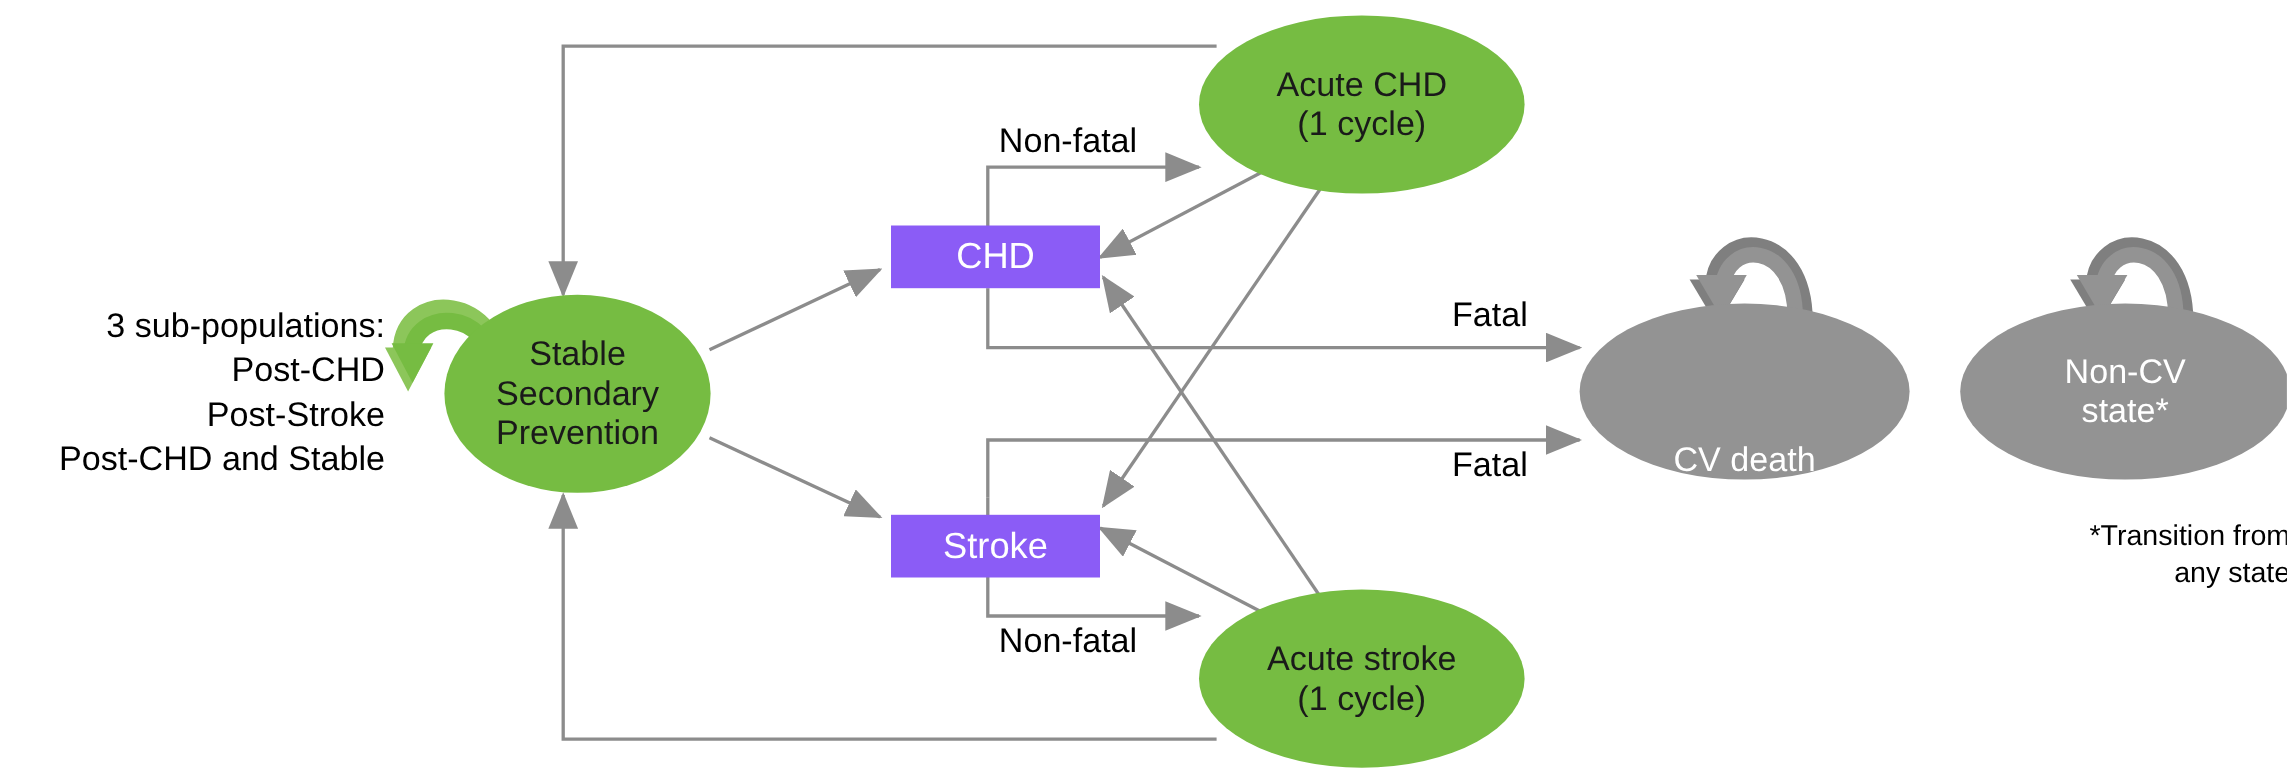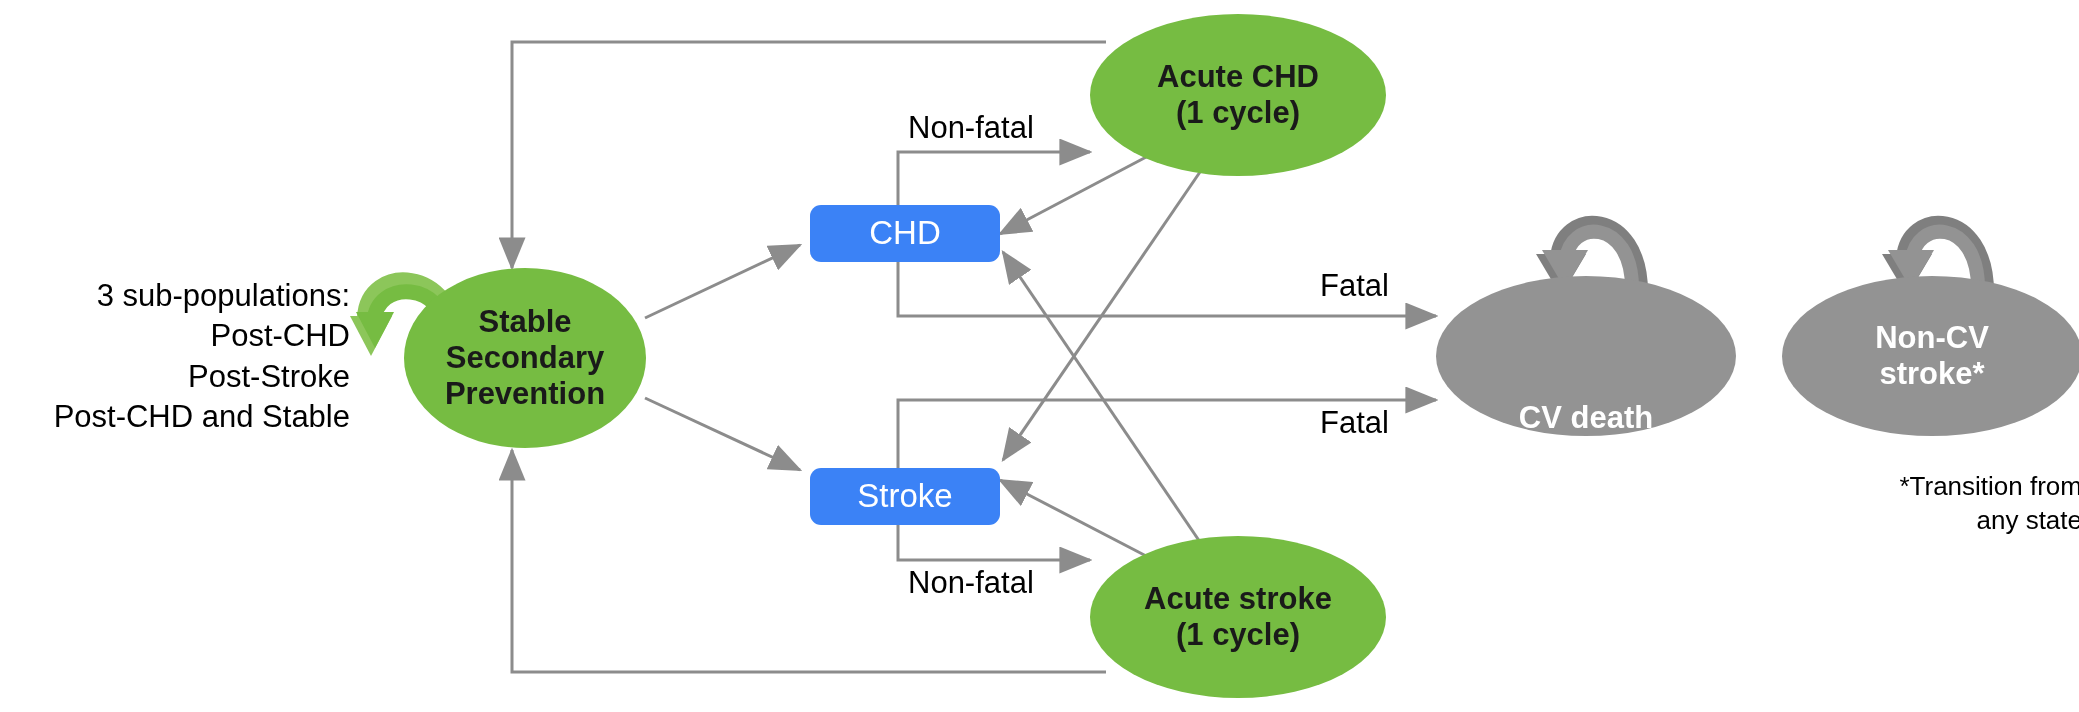--- a/index.html
+++ b/index.html
@@ -9,26 +9,26 @@
 
   #edges{position:absolute;left:0;top:0;width:2079px;height:712px;}
 
   .node{position:absolute;display:flex;align-items:center;justify-content:center;
         text-align:center;line-height:1.16;box-sizing:border-box;}
 
   .ellipse{border-radius:50%;}
 
   .green{background:#76bc42;color:#1a1a1a;}
   .gray{background:#939393;color:#ffffff;}
-  .teal{background:#3b82f6;color:#ffffff;border-radius:11px;}
+  .teal{background:#8b5cf6;color:#ffffff;}
 
   .lbl{position:absolute;color:#000000;white-space:nowrap;}
   .blk{position:absolute;color:#000000;text-align:right;line-height:1.30;}
 
-  .t-node{font-size:31px;font-weight:700;}
+  .t-node{font-size:31px;font-weight:400;}
   .t-box{font-size:33px;font-weight:400;}
   .t-edge{font-size:31px;font-weight:400;}
   .t-left{font-size:31px;font-weight:400;}
   .t-note{font-size:26px;font-weight:400;}
 </style>
 </head>
 <body>
 
 <div id="stage">
 
@@ -117,21 +117,21 @@
     <div>Acute stroke</div>
     <div>(1 cycle)</div>
   </div>
 
   <div class="node ellipse gray t-node" style="left:1436px;top:276px;width:300px;height:160px;align-items:flex-end;">
     <span>CV death</span>
   </div>
 
   <div class="node ellipse gray t-node" style="left:1782px;top:276px;width:300px;height:160px;flex-direction:column;">
     <div>Non-CV</div>
-    <div>stroke*</div>
+    <div>state*</div>
   </div>
 
   <div class="lbl t-edge" style="left:908px;top:110px;">Non-fatal</div>
 
   <div class="lbl t-edge" style="left:908px;top:565px;">Non-fatal</div>
 
   <div class="lbl t-edge" style="left:1320px;top:268px;">Fatal</div>
 
   <div class="lbl t-edge" style="left:1320px;top:405px;">Fatal</div>
 

